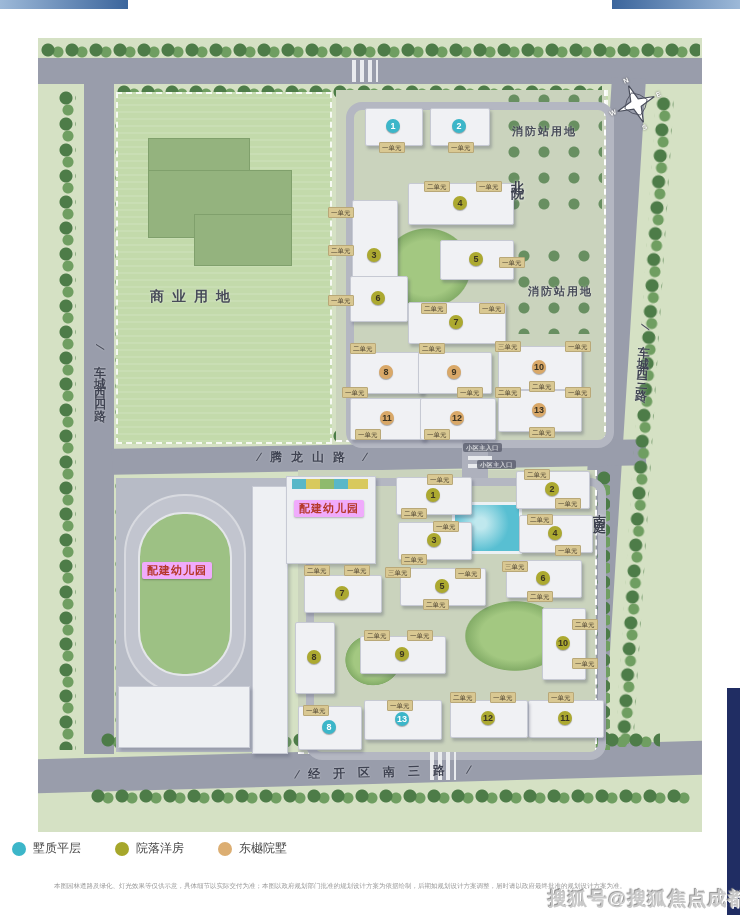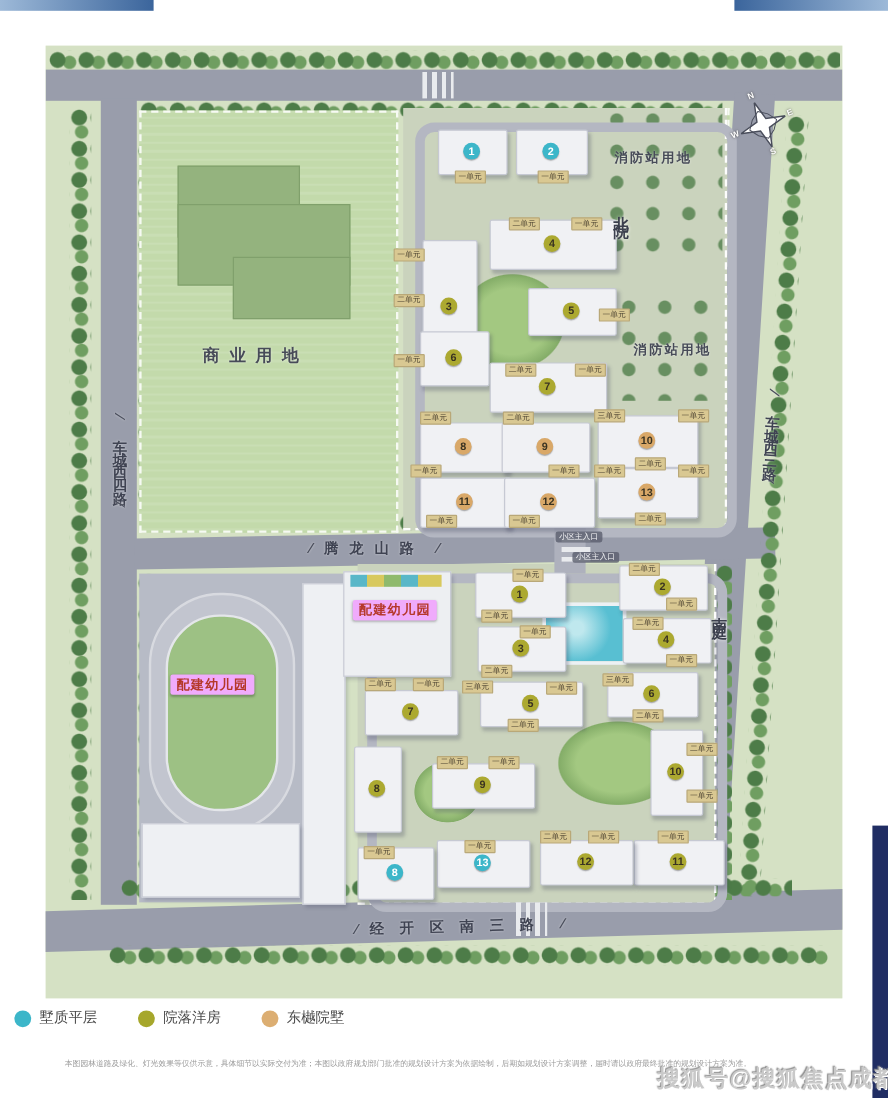--- a/index.html
+++ b/index.html
@@ -99,21 +99,21 @@
   .school-slab2{left:80px;top:648px;width:130px;height:60px;background:#eef0f3;border:1px solid #c7cad4;box-shadow:2px 3px 3px rgba(60,65,90,.25);z-index:4;}
   .kg-bld{left:248px;top:438px;width:88px;height:86px;background:#edeff2;border:1px solid #c7cad4;box-shadow:2px 3px 3px rgba(60,65,90,.25);z-index:4;}
   .kg-tiles{left:254px;top:441px;width:76px;height:10px;z-index:5;background:
      linear-gradient(90deg,#59b7c8 0 14px,#d8c95e 14px 28px,#8fba6d 28px 42px,#59b7c8 42px 56px,#d8c95e 56px 70px);}
 
   .red-tag{z-index:7;background:#f0abfc;color:#b5382a;font-weight:bold;font-size:11px;padding:1px 5px;border-radius:2px;letter-spacing:1px;box-shadow:0 1px 2px rgba(0,0,0,.25);white-space:nowrap;}
   .kg-tag{left:256px;top:462px;}
   .school-tag{left:104px;top:524px;}
 
   .area-label{z-index:7;color:#474b58;font-weight:bold;font-size:13px;letter-spacing:6px;text-shadow:0 0 2px rgba(255,255,255,.6);white-space:nowrap;}
-  .al-commercial{left:112px;top:250px;letter-spacing:8px;font-size:14px;margin-left:19px;}
+  .al-commercial{left:112px;top:250px;letter-spacing:8px;font-size:14px;}
   .al-postal{left:474px;top:86px;font-size:11px;letter-spacing:2px;}
   .al-fire{left:490px;top:246px;font-size:11px;letter-spacing:2px;}
   .section-label{z-index:7;color:#3c404e;font-weight:bold;font-size:13px;writing-mode:vertical-rl;letter-spacing:5px;text-shadow:0 0 3px rgba(255,255,255,.8);}
   .sl-north{left:470px;top:132px;}
   .sl-south{left:552px;top:466px;}
 
   
   .compass{left:572px;top:40px;width:52px;height:52px;z-index:7;transform:rotate(-22deg);}
   .compass svg{position:absolute;left:6px;top:6px;}
   .compass .pt{position:absolute;font-size:7px;font-weight:bold;color:#fff;text-shadow:0 0 2px #444;}

